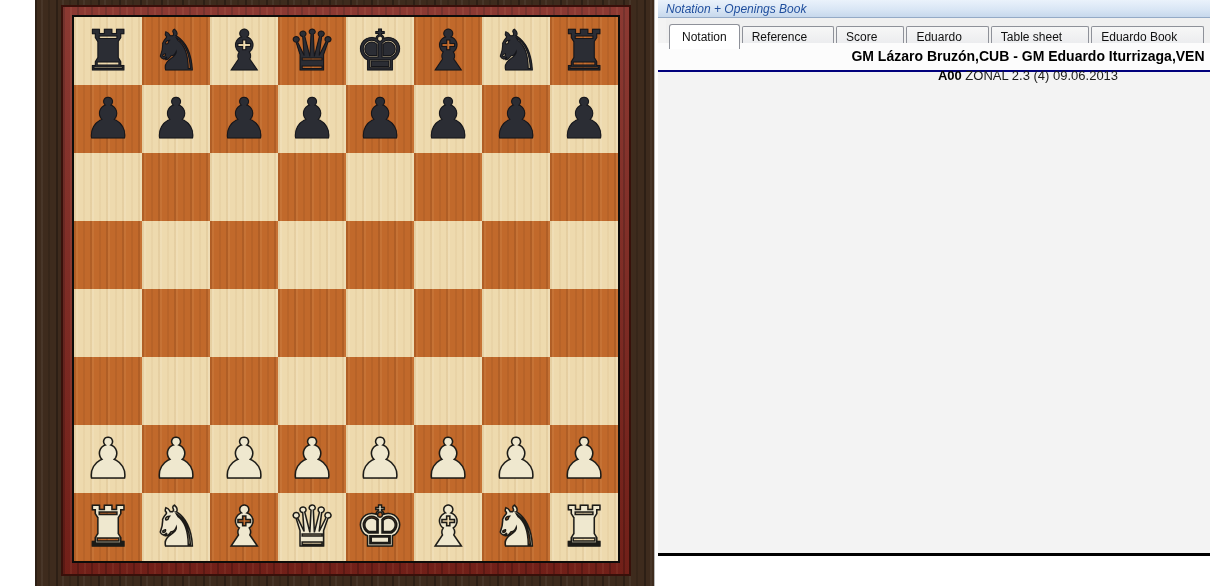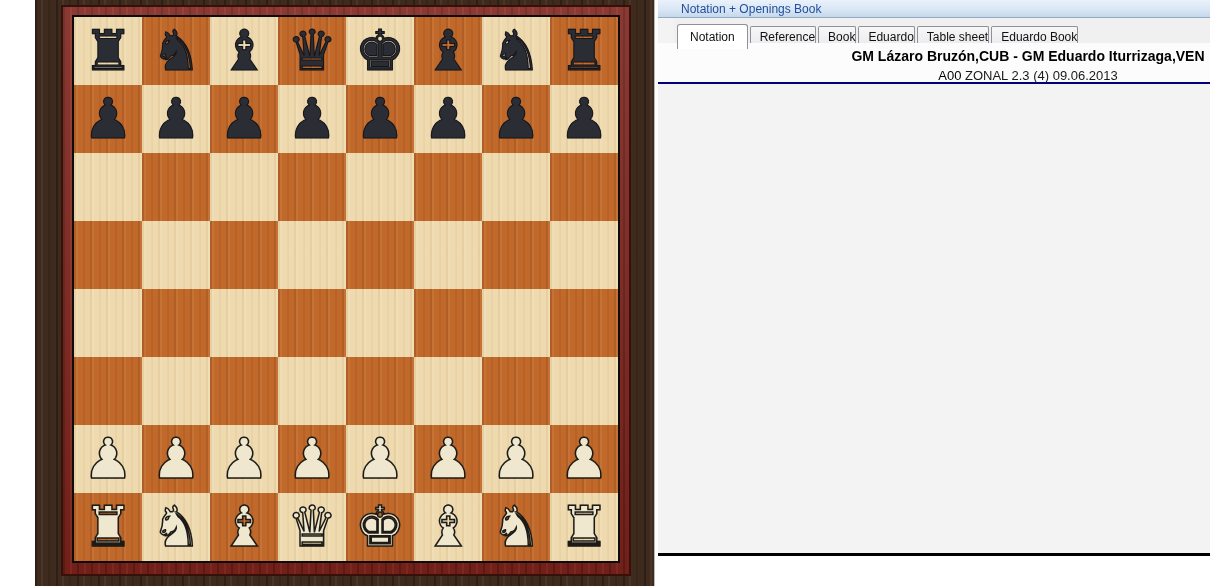--- a/index.html
+++ b/index.html
@@ -78,61 +78,62 @@
   }
 
   
   .right-panel{
     position:absolute;left:658px;top:0;right:0;height:586px;background:#f3f3f3;
   }
   .pane-titlebar{
     position:absolute;left:0;top:0;right:0;height:18px;
     background:linear-gradient(180deg,#eaf2fb 0%,#d9e6f5 55%,#c7d8ec 100%);
     border-bottom:1px solid #94aac6;
-    color:#1f4e9d;font-size:12px;line-height:18px;padding-left:23px;
+    color:#1f4e9d;font-size:12px;line-height:18px;padding-left:8px;
     box-sizing:border-box;
+    font-style:italic;
   }
   .tab-bar{
-    position:absolute;left:16px;top:18px;right:0;height:31px;
+    position:absolute;left:8px;top:18px;right:0;height:31px;
     background:#f0f0f0;
     border-bottom:1px solid #9a9da5;
     box-sizing:border-box;
     display:flex;align-items:flex-end;padding-left:3px;
   }
   .tab{
     display:inline-block;
     font-size:12px;color:#111;
     background:linear-gradient(180deg,#f7f7f7,#e8e9ec);
     border:1px solid #8e9199;border-bottom:none;
     border-radius:2px 2px 0 0;
-    padding:3px 0 4px 9px;margin-right:2px;
+    padding:3px 26px 4px 9px;margin-right:2px;
     position:relative;white-space:nowrap;
   }
   .tab.active{
     background:#ffffff;
     padding:5px 12px 5px 12px;
     margin-bottom:-1px;z-index:3;
     border-radius:3px 3px 0 0;
   }
   .game-header{
-    position:absolute;left:0;top:43px;right:0;height:41px;
+    position:absolute;left:0;top:43px;right:0;height:29px;
     background:#fcfcfc;
     border-bottom:2px solid #00007c;
     box-sizing:border-box;overflow:visible;
   }
   .header-center{
     width:740px;text-align:center;padding-top:4px;
   }
   .players-line{
     font-size:14px;font-weight:bold;color:#000;line-height:19px;white-space:nowrap;
   }
   .event-line{
     font-size:13px;color:#1a1a1a;line-height:19px;white-space:nowrap;
   }
-  .event-line .eco{font-weight:normal;color:#000;}
+  .event-line .eco{font-weight:bold;color:#000;}
   .notation-body{
     position:absolute;left:0;top:90px;right:0;height:463px;background:#f3f3f3;
   }
   .bottom-rule{
     position:absolute;left:0;top:553px;right:0;height:3px;background:#000000;
   }
   .book-area{
     position:absolute;left:0;top:556px;right:0;height:30px;background:#ffffff;
   }
 </style>
@@ -277,21 +278,21 @@
 
 <div class="splitter"></div>
 
 <div class="right-panel">
   <div class="pane-titlebar">
     <span>Notation + Openings Book</span>
   </div>
   <div class="tab-bar">
       <div class="tab active">Notation</div>
       <div class="tab">Reference</div>
-      <div class="tab">Book</div>
+      <div class="tab">Score</div>
       <div class="tab">Eduardo</div>
       <div class="tab">Table sheet</div>
       <div class="tab">Eduardo Book</div>
     </div>
   <div class="game-header">
     <div class="header-center">
       <div class="players-line">GM Lázaro Bruzón,CUB - GM Eduardo Iturrizaga,VEN</div>
       <div class="event-line"><span class="eco">A00</span><span> ZONAL 2.3 (4) 09.06.2013</span></div>
     </div>
   </div>

